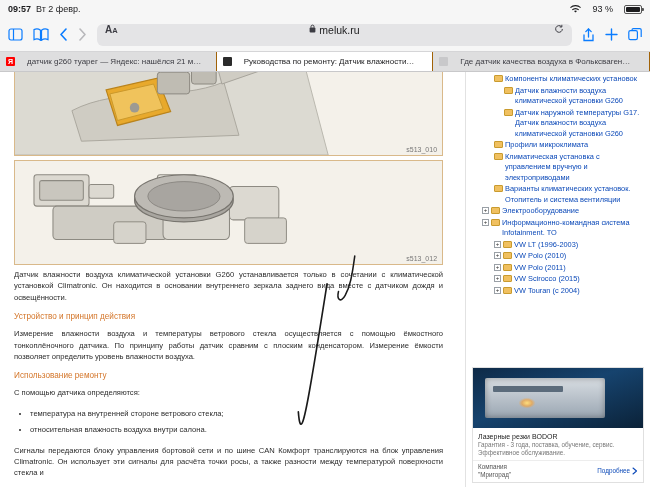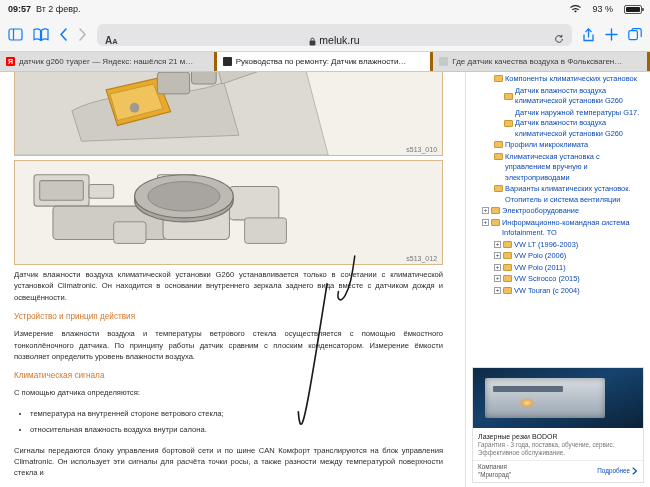--- a/index.html
+++ b/index.html
@@ -54,21 +54,21 @@
     cursor: pointer;
     flex: 0 0 auto;
   }
   .tb-ico svg { display: block; }
   .urlbar {
     flex: 1;
     height: 22px;
     background: #e4e4e6;
     border-radius: 6px;
     display: flex;
-    align-items: flex-end;
+    align-items: flex-start;
     justify-content: center;
     position: relative;
     font-size: 10.5px;
     color: #1c1c1e;
   }
   .urlbar .aa { position: absolute; left: 8px; font-size: 10px; color: #3c3c43; font-weight: bold; }
   .urlbar .aa small { font-size: 7.5px; }
   .urlbar .lock { margin-right: 3px; display: inline-flex; }
   .urlbar .reload { position: absolute; right: 8px; color: #3c3c43; }
 
@@ -79,23 +79,23 @@
     display: flex;
     align-items: stretch;
     font-size: 8px;
     border-bottom: 1px solid #c8c8ca;
   }
   .tab {
     flex: 1 1 0;
     min-width: 0;
     display: flex;
     align-items: center;
-    gap: 4px;
+    gap: 12px;
     padding: 0 6px;
-    border-right: 3px solid #a16207;
+    border-right: 1px solid #a16207;
     color: #3c3c43;
     overflow: hidden;
     white-space: nowrap;
     cursor: pointer;
   }
   .tab.active { background: #ffffff; color: #1c1c1e; }
   .tab .fav {
     width: 9px; height: 9px; flex: 0 0 auto;
     border-radius: 1px;
     display: inline-flex; align-items: center; justify-content: center;
@@ -168,21 +168,21 @@
     position: relative; font-size: 6px; line-height: 5px; text-align: center; color: #333;
     cursor: pointer;
   }
   .tnode .fold {
     width: 9px; height: 7px; flex: 0 0 auto; margin-top: 1px;
     background: #f0c060; border: 1px solid #c99b2e; border-radius: 1px;
   }
   .tnode .lbl { color: #0b49b8; cursor: pointer; }
   .tnode.ind1 { padding-left: 12px; }
   .tnode.ind2 { padding-left: 24px; }
-  .tnode.ind3 { padding-left: 34px; align-items: center; }
+  .tnode.ind3 { padding-left: 34px; }
 
   
   .ad {
     position: absolute;
     left: 6px; right: 6px; bottom: 4px;
     border: 1px solid #e0e0e0;
     background: #fff;
   }
   .ad .banner {
     height: 60px;
@@ -367,21 +367,21 @@
           </g>
         </svg>
         <span class="cap">s513_012</span>
       </div>
     </div>
 
     <div class="txt">
       <p class="para">Датчик влажности воздуха климатической установки G260 устанавливается только в сочетании с климатической установкой Climatronic. Он находится в основании внутреннего зеркала заднего вида вместе с датчиком дождя и освещённости.</p>
       <p class="h-orange">Устройство и принцип действия</p>
       <p class="para">Измерение влажности воздуха и температуры ветрового стекла осуществляется с помощью ёмкостного тонкоплёночного датчика. По принципу работы датчик сравним с плоским конденсатором. Измерение ёмкости позволяет определить уровень влажности воздуха.</p>
-      <p class="h-orange">Климатическая сигнала</p>
+      <p class="h-orange">Использование ремонту</p>
       <p class="para">С помощью датчика определяются:</p>
       <ul class="bul">
         <li>температура на внутренней стороне ветрового стекла;</li>
         <li>относительная влажность воздуха внутри салона.</li>
       </ul>
       <p class="para">Сигналы передаются блоку управления бортовой сети и по шине CAN Комфорт транслируются на блок управления Climatronic. Он использует эти сигналы для расчёта точки росы, а также разности между температурой поверхности стекла и</p>
     </div>
 
     <svg class="ink" viewBox="0 0 478 415">
       <path d="M371 183 C 368 205, 366 215, 361 224 C 356 233, 352 228, 354 220" fill="none" stroke="#1a1a1a" stroke-width="1.6" stroke-linecap="round"></path>
@@ -426,21 +426,21 @@
       <span class="lbl">Информационно-командная система Infotainment. ТО</span>
     </div>
     <div class="tnode">
       <span class="plus">+</span>
       <span class="fold"></span>
       <span class="lbl">VW LT (1996-2003)</span>
     </div>
     <div class="tnode">
       <span class="plus">+</span>
       <span class="fold"></span>
-      <span class="lbl">VW Polo (2006)</span>
+      <span class="lbl">VW Polo (2010)</span>
     </div>
     <div class="tnode">
       <span class="plus">+</span>
       <span class="fold"></span>
       <span class="lbl">VW Polo (2011)</span>
     </div>
     <div class="tnode">
       <span class="plus">+</span>
       <span class="fold"></span>
       <span class="lbl">VW Scirocco (2015)</span>

